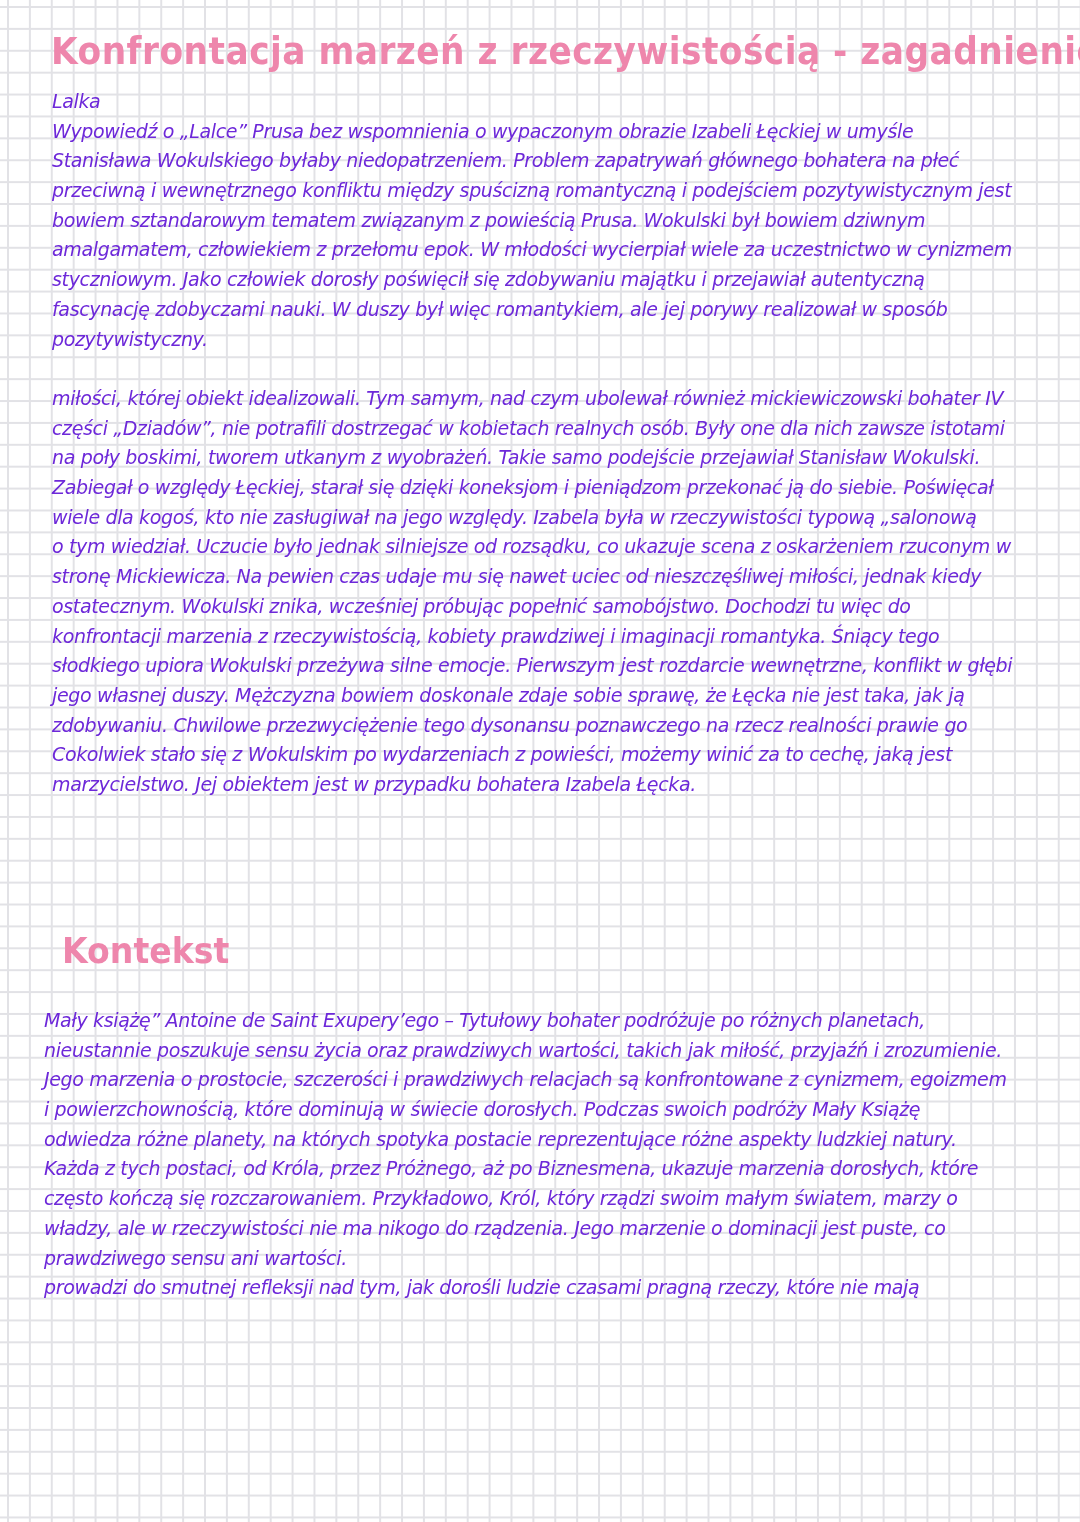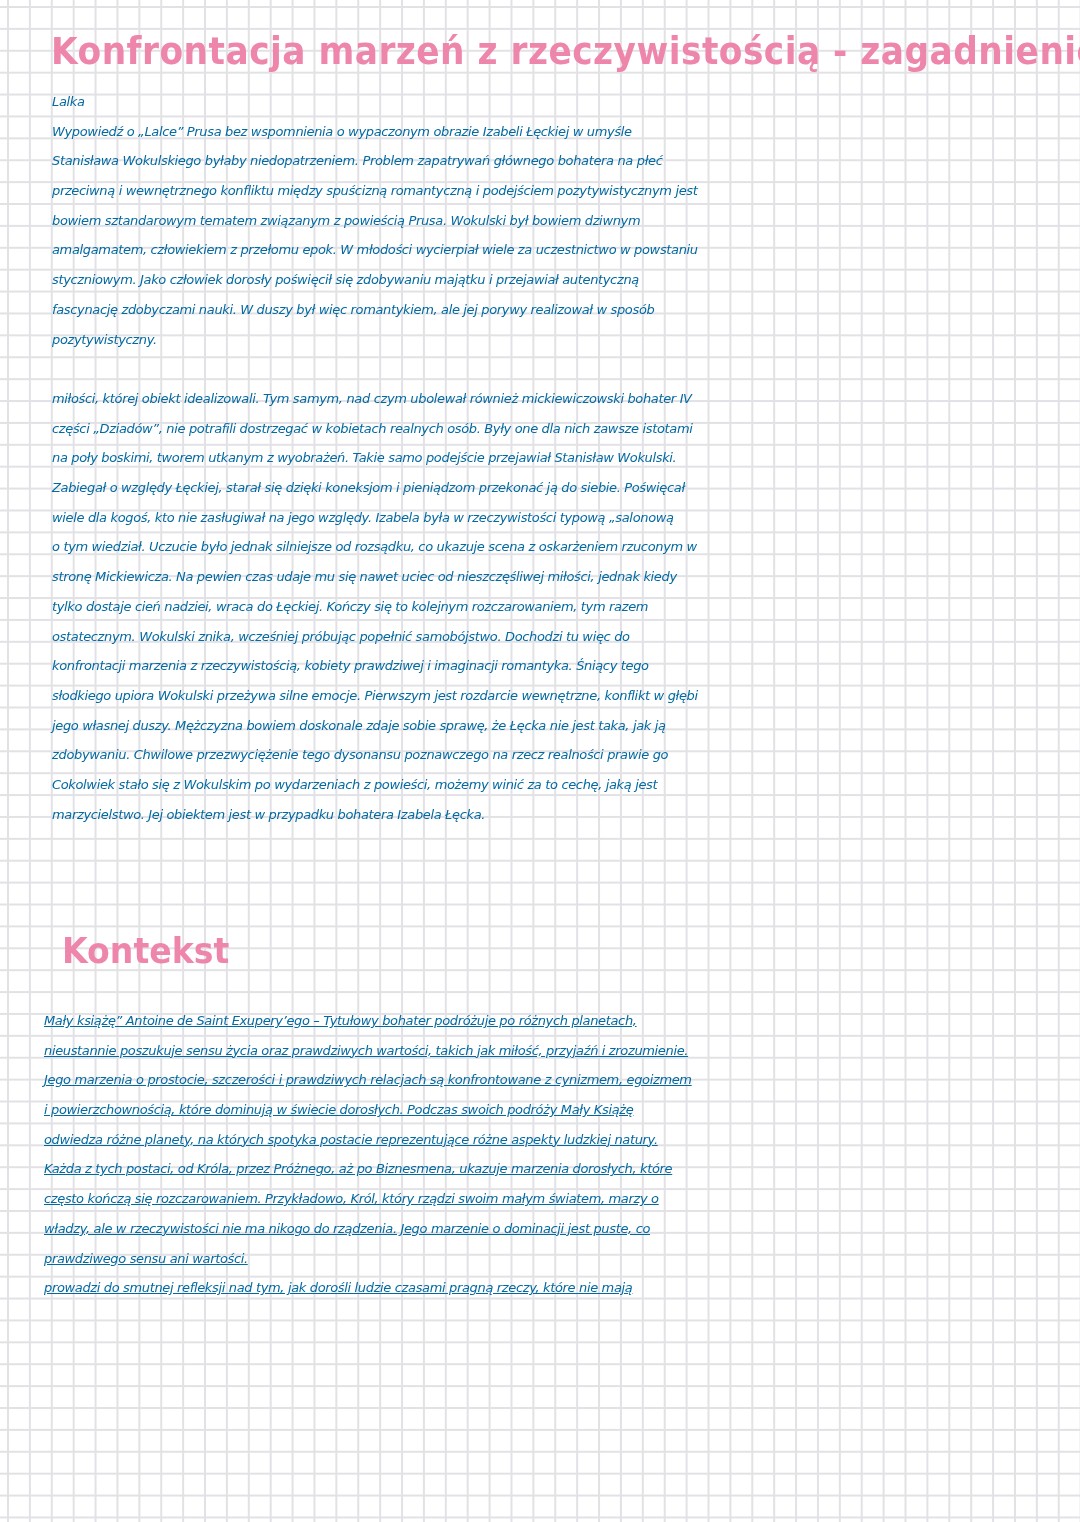--- a/index.html
+++ b/index.html
@@ -51,72 +51,70 @@
       font-size: 36px;
       color: #ee86ac;
       white-space: nowrap;
       transform: scaleX(0.92);
       transform-origin: left top;
     }
     .block {
       position: absolute;
       font-family: "DejaVu Sans", sans-serif;
       font-style: italic;
-      font-size: 13px;
+      font-size: 19px;
       line-height: 29.7px;
-      color: #0369a1;
+      color: #6d28d9;
       letter-spacing: -0.35px;
     }
     .block .line {
       display: block;
       white-space: nowrap;
       height: 29.7px;
     }
     .block-lalka {
       left: 36px;
       top: 87px;
     }
     .block-p2 {
       left: 36px;
       top: 384px;
     }
     .block-kontekst {
       left: 28px;
       top: 1006px;
-      text-decoration: underline;
     }
   </style>
 </head>
 <body>
 
 <div class="page">
 
   <h1 class="title">Konfrontacja marzeń z rzeczywistością - zagadnienie</h1>
 
   <div class="block block-lalka">
     <span class="line">Lalka</span>
     <span class="line">Wypowiedź o „Lalce” Prusa bez wspomnienia o wypaczonym obrazie Izabeli Łęckiej w umyśle</span>
     <span class="line">Stanisława Wokulskiego byłaby niedopatrzeniem. Problem zapatrywań głównego bohatera na płeć</span>
     <span class="line">przeciwną i wewnętrznego konfliktu między spuścizną romantyczną i podejściem pozytywistycznym jest</span>
     <span class="line">bowiem sztandarowym tematem związanym z powieścią Prusa. Wokulski był bowiem dziwnym</span>
-    <span class="line">amalgamatem, człowiekiem z przełomu epok. W młodości wycierpiał wiele za uczestnictwo w powstaniu</span>
+    <span class="line">amalgamatem, człowiekiem z przełomu epok. W młodości wycierpiał wiele za uczestnictwo w cynizmem</span>
     <span class="line">styczniowym. Jako człowiek dorosły poświęcił się zdobywaniu majątku i przejawiał autentyczną</span>
     <span class="line">fascynację zdobyczami nauki. W duszy był więc romantykiem, ale jej porywy realizował w sposób</span>
     <span class="line">pozytywistyczny.</span>
   </div>
 
   <div class="block block-p2">
     <span class="line">miłości, której obiekt idealizowali. Tym samym, nad czym ubolewał również mickiewiczowski bohater IV</span>
     <span class="line">części „Dziadów”, nie potrafili dostrzegać w kobietach realnych osób. Były one dla nich zawsze istotami</span>
     <span class="line">na poły boskimi, tworem utkanym z wyobrażeń. Takie samo podejście przejawiał Stanisław Wokulski.</span>
     <span class="line">Zabiegał o względy Łęckiej, starał się dzięki koneksjom i pieniądzom przekonać ją do siebie. Poświęcał</span>
     <span class="line">wiele dla kogoś, kto nie zasługiwał na jego względy. Izabela była w rzeczywistości typową „salonową</span>
     <span class="line">o tym wiedział. Uczucie było jednak silniejsze od rozsądku, co ukazuje scena z oskarżeniem rzuconym w</span>
     <span class="line">stronę Mickiewicza. Na pewien czas udaje mu się nawet uciec od nieszczęśliwej miłości, jednak kiedy</span>
-    <span class="line">tylko dostaje cień nadziei, wraca do Łęckiej. Kończy się to kolejnym rozczarowaniem, tym razem</span>
     <span class="line">ostatecznym. Wokulski znika, wcześniej próbując popełnić samobójstwo. Dochodzi tu więc do</span>
     <span class="line">konfrontacji marzenia z rzeczywistością, kobiety prawdziwej i imaginacji romantyka. Śniący tego</span>
     <span class="line">słodkiego upiora Wokulski przeżywa silne emocje. Pierwszym jest rozdarcie wewnętrzne, konflikt w głębi</span>
     <span class="line">jego własnej duszy. Mężczyzna bowiem doskonale zdaje sobie sprawę, że Łęcka nie jest taka, jak ją</span>
     <span class="line">zdobywaniu. Chwilowe przezwyciężenie tego dysonansu poznawczego na rzecz realności prawie go</span>
     <span class="line">Cokolwiek stało się z Wokulskim po wydarzeniach z powieści, możemy winić za to cechę, jaką jest</span>
     <span class="line">marzycielstwo. Jej obiektem jest w przypadku bohatera Izabela Łęcka.</span>
   </div>
 
   <h2 class="section-heading">Kontekst</h2>

